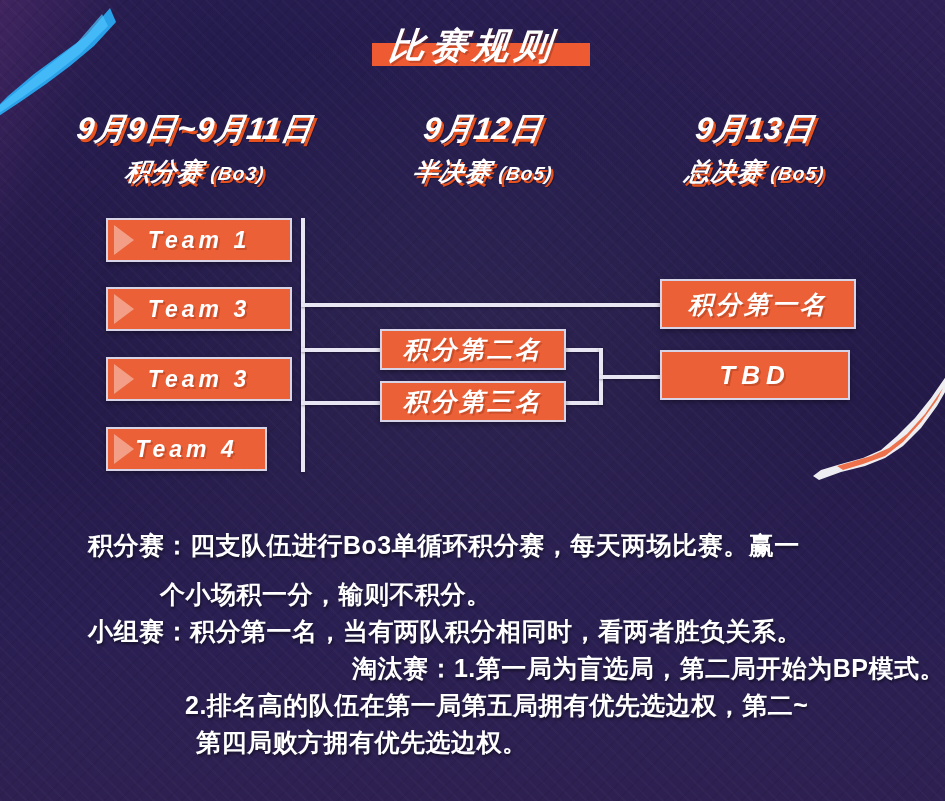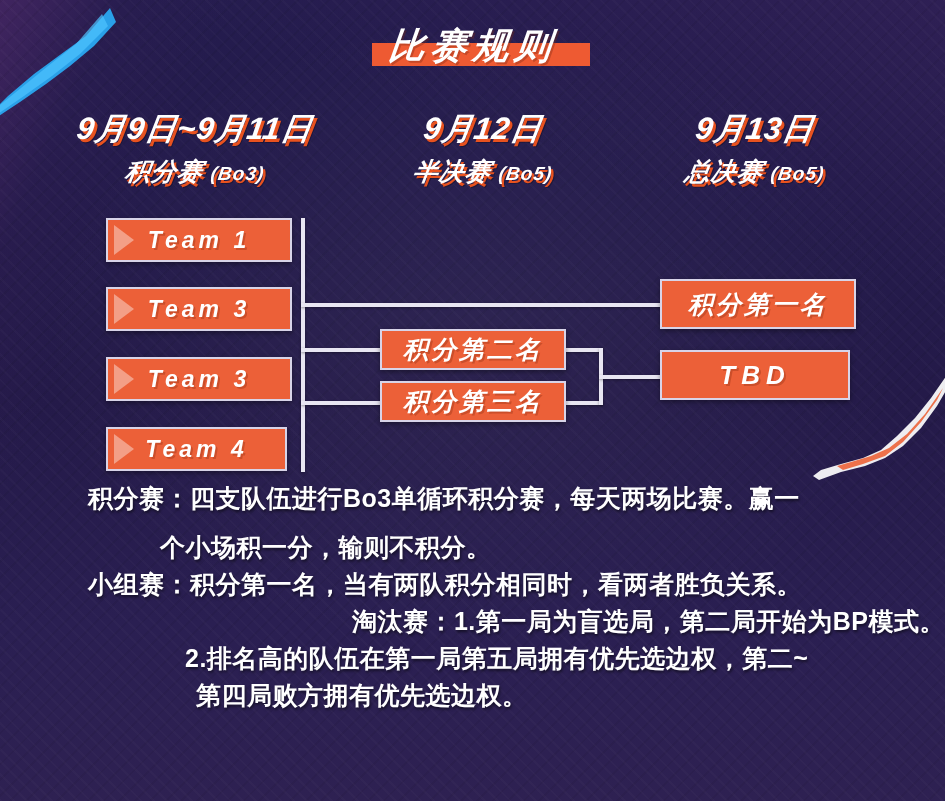--- a/index.html
+++ b/index.html
@@ -101,21 +101,21 @@
     border-left:20px solid rgba(255,255,255,.40);
   }
   .rank span { font-size:25px; letter-spacing:3px; }
   .tbd span { font-size:26px; letter-spacing:6px; }
 
   .line { position:absolute; background:#e8e6f2; box-shadow:0 1px 3px rgba(0,0,0,.35); }
   .line.h { height:4px; }
   .line.v { width:4px; }
 
   
-  #rules { position:absolute; left:0; top:480px; width:945px; }
+  #rules { position:absolute; left:0; top:527px; width:945px; }
   .rule-line {
     color:#ffffff;
     font-size:25px;
     font-weight:bold;
     letter-spacing:.5px;
     text-shadow:1px 2px 3px rgba(0,0,0,.55);
     white-space:nowrap;
     height:37px;
     line-height:37px;
   }
@@ -197,21 +197,21 @@
     <div class="box team" style="left:106px; top:287px; width:186px; height:44px;">
       <i class="chev"></i>
       <span>Team 3</span>
     </div>
 
     <div class="box team" style="left:106px; top:357px; width:186px; height:44px;">
       <i class="chev"></i>
       <span>Team 3</span>
     </div>
 
-    <div class="box team" style="left:106px; top:427px; width:181px; height:44px;">
+    <div class="box team" style="left:106px; top:427px; width:161px; height:44px;">
       <i class="chev"></i>
       <span>Team 4</span>
     </div>
 
     <div class="box rank" style="left:380px; top:329px; width:186px; height:41px;">
       <span>积分第二名</span>
     </div>
 
     <div class="box rank" style="left:380px; top:381px; width:186px; height:41px;">
       <span>积分第三名</span>

